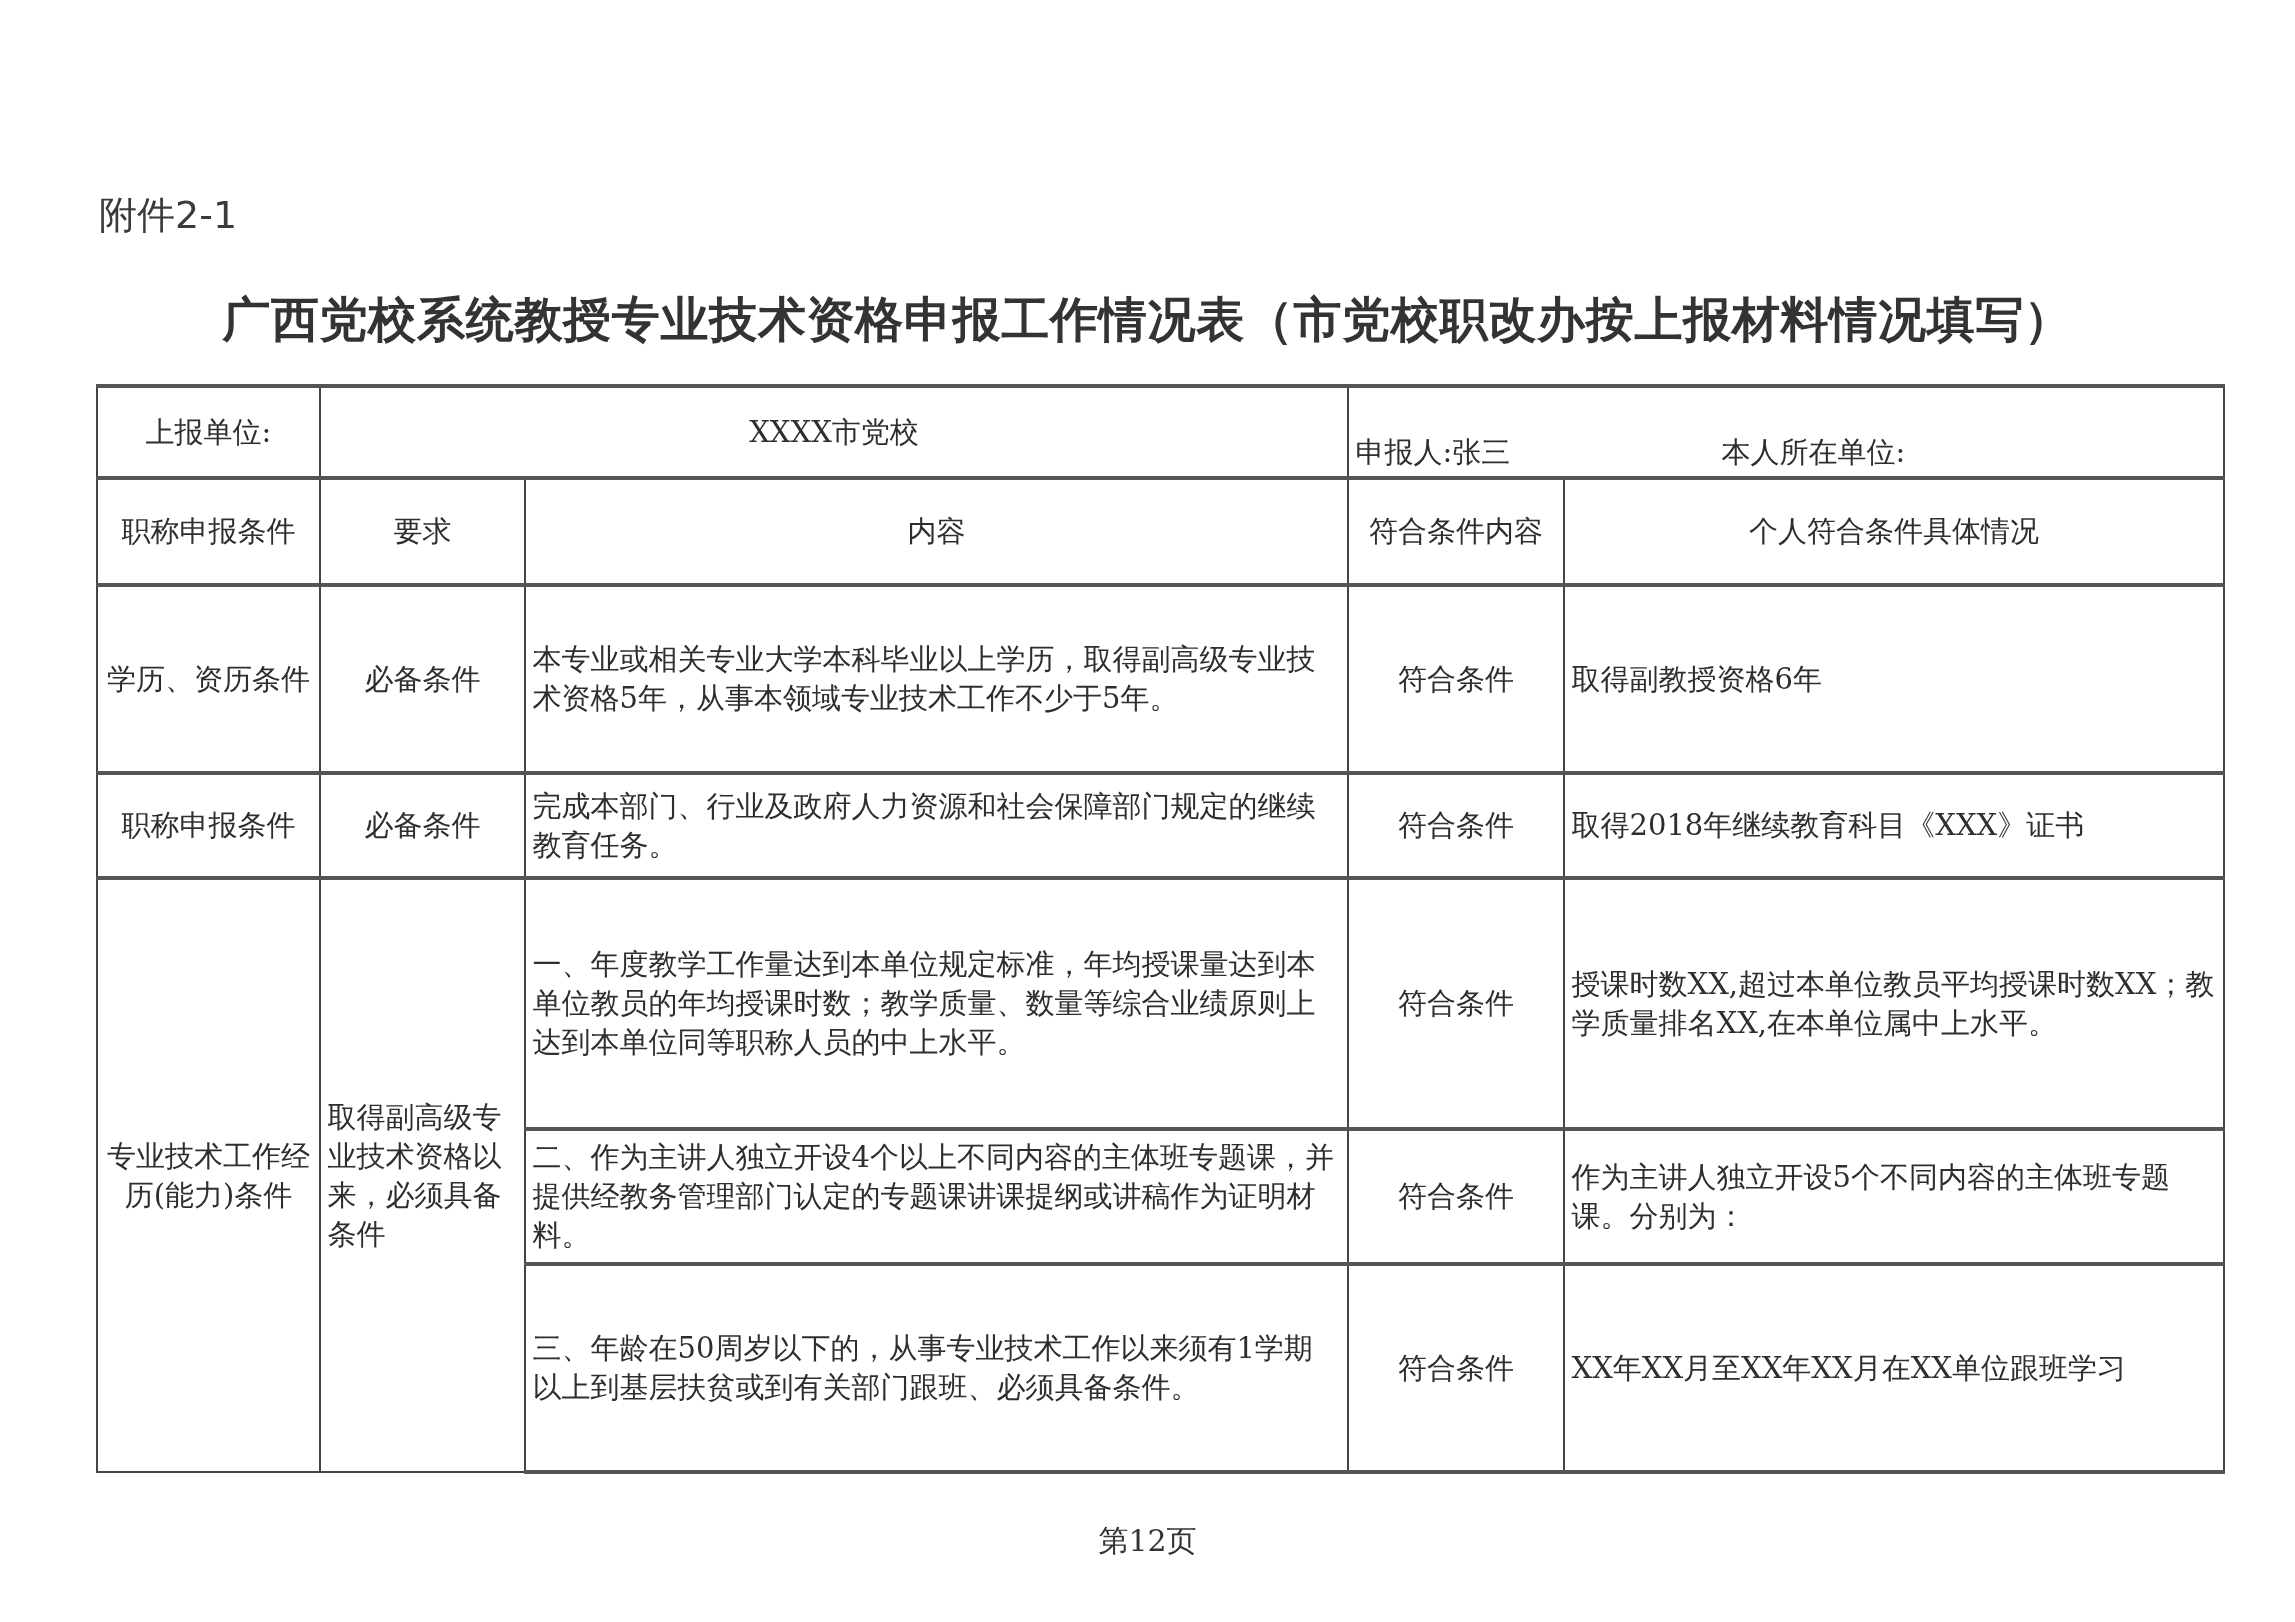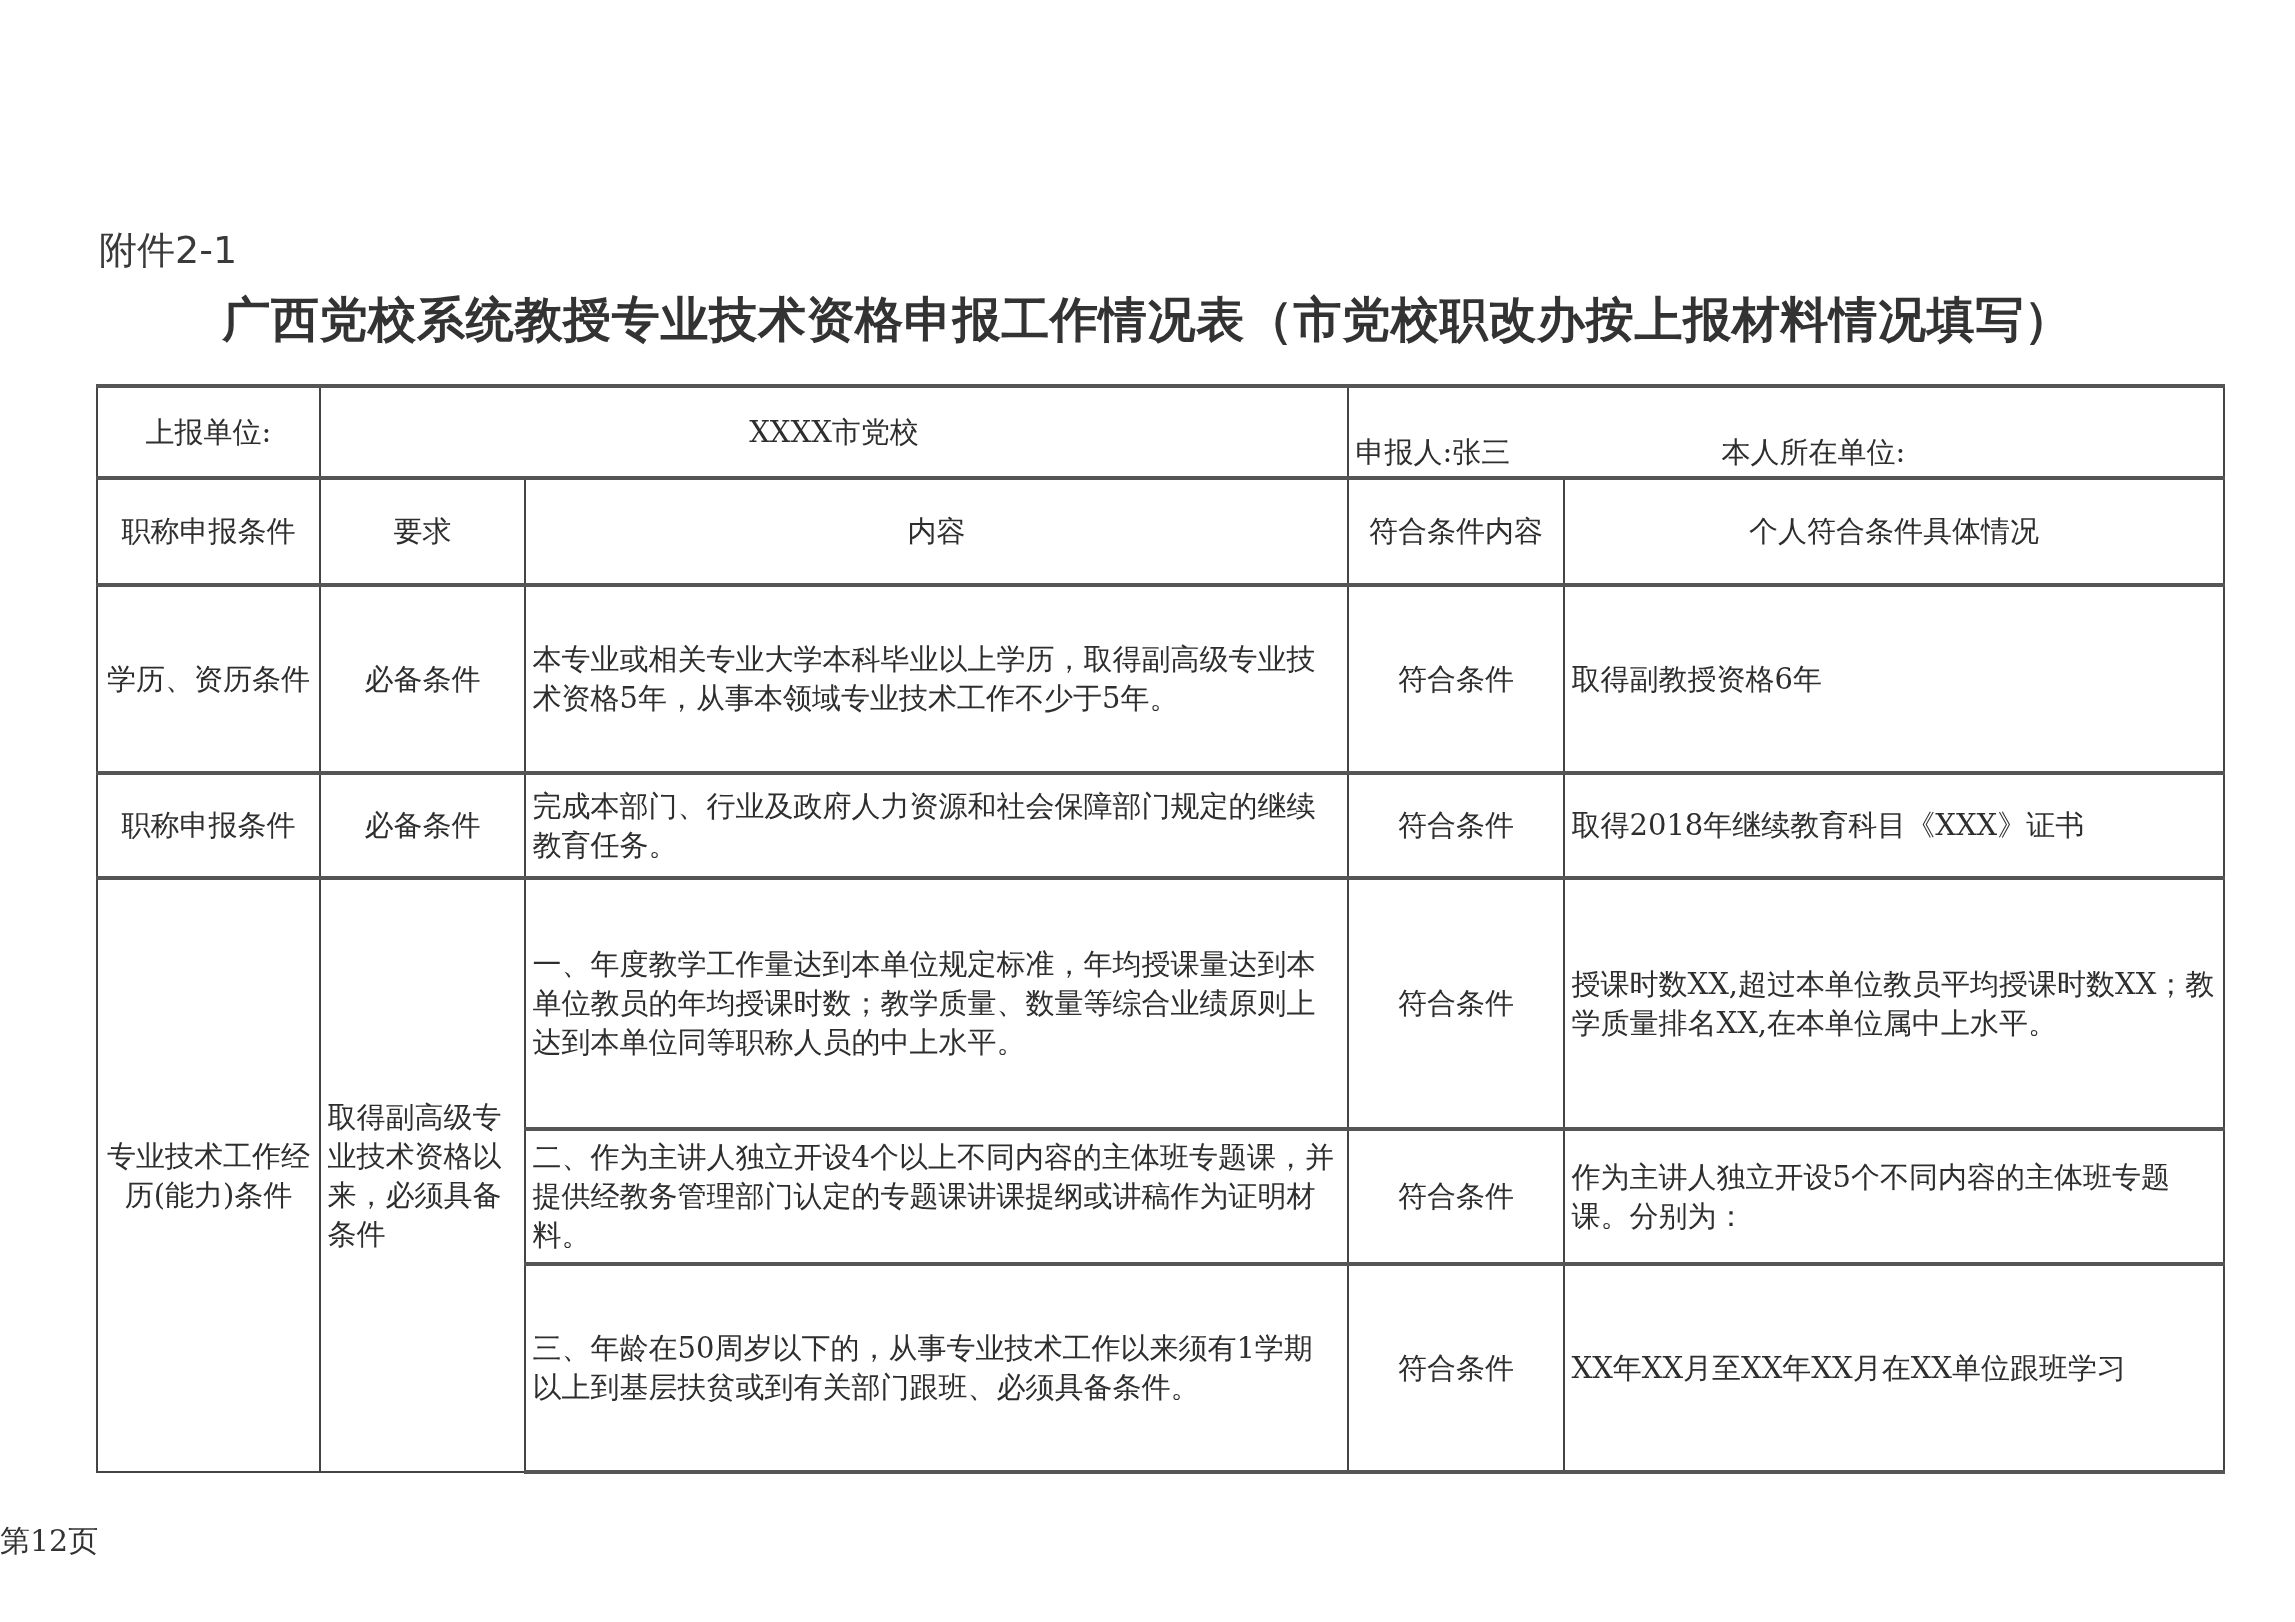--- a/index.html
+++ b/index.html
@@ -1,32 +1,32 @@
 <!DOCTYPE html>
 <html style="font-size:10.5px"><head>
 <meta charset="utf-8">
 <style>
   html, body { margin: 0; padding: 0; background: #ffffff; }
   body { width: 2295px; height: 1623px; position: relative; overflow: hidden;
          font-family: "DejaVu Serif", "Liberation Serif", serif; color: #2a2a2a; }
   .attach { position: absolute; left: 99px; top: 190px; font-size: 38px;
-            font-family: "DejaVu Sans", "Liberation Sans", sans-serif; color: #3a3a3a; margin-top: 35px; }
+            font-family: "DejaVu Sans", "Liberation Sans", sans-serif; color: #3a3a3a; }
   .title { position: absolute; left: 0; width: 2295px; top: 288px; text-align: center;
            font-size: 48px; font-weight: bold; letter-spacing: 0.7px;
            font-family: "DejaVu Sans", "Liberation Sans", sans-serif; color: #333; }
   table.form { position: absolute; left: 96px; top: 384px; border-collapse: collapse;
                table-layout: fixed; width: 2127px; }
   table.form td { border: 2px solid #444; font-size: 29px; line-height: 39px;
                   vertical-align: middle; padding: 0 6.5px; color: #2e2e2e; }
   table.form tr.thick-top td { border-top: 4.6px solid #555; }
   table.form tr.first td { border-top: 4.6px solid #555; }
   table.form tr.last td { border-bottom: 4.6px solid #555; }
   .c { text-align: center; }
   .l { text-align: left; }
-  .footer { position: absolute; left: 0; width: 2295px; top: 1521px; 
+  .footer { position: absolute; left: 0; width: 2295px; top: 1521px; text-align: center;
             font-size: 30px; color: #333; }
   .inline-label { display: inline-block; }
 </style>
 </head>
 <body>
 
 <div class="attach">附件2-1</div>
 <div class="title">广西党校系统教授专业技术资格申报工作情况表（市党校职改办按上报材料情况填写）</div>
 
 <table class="form">

